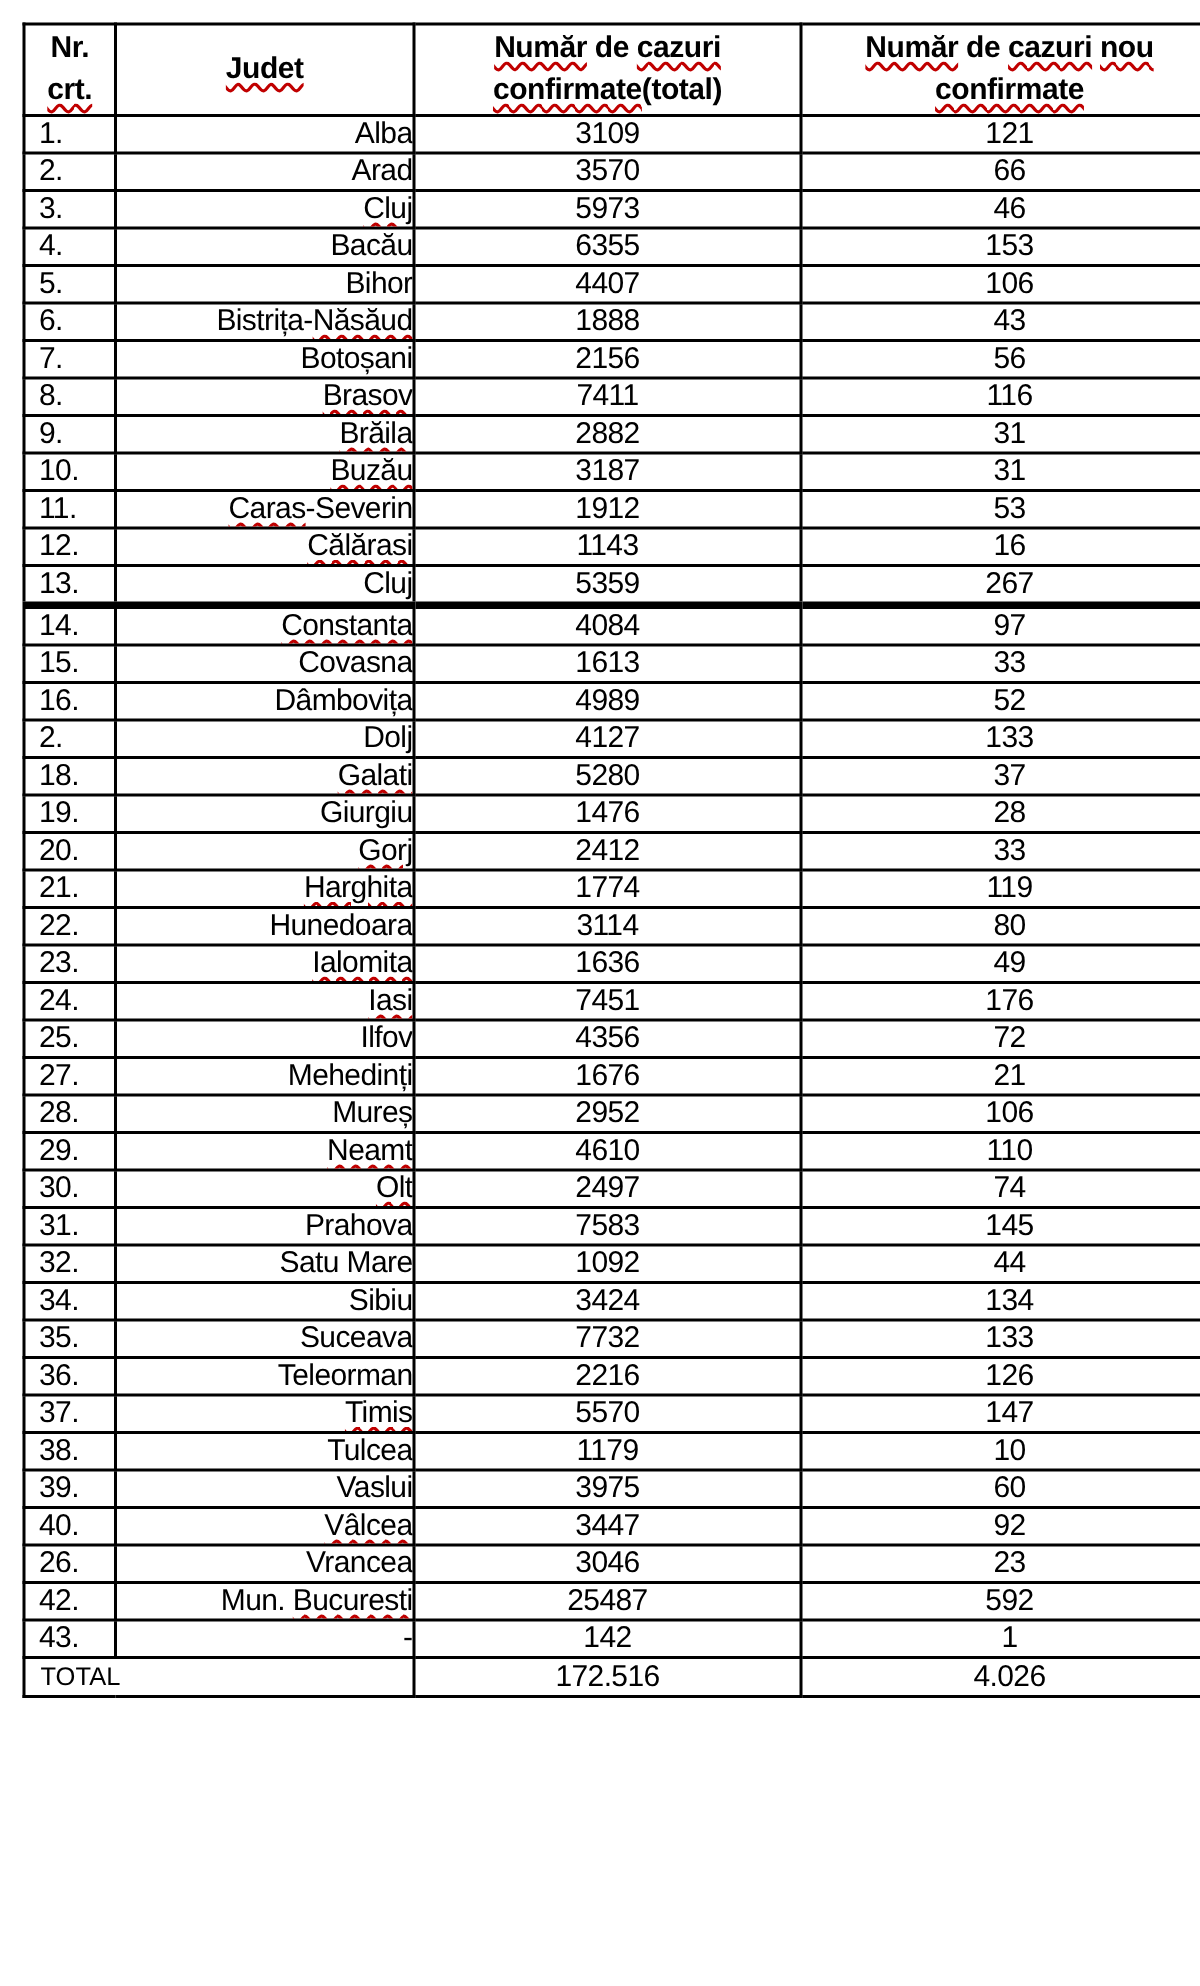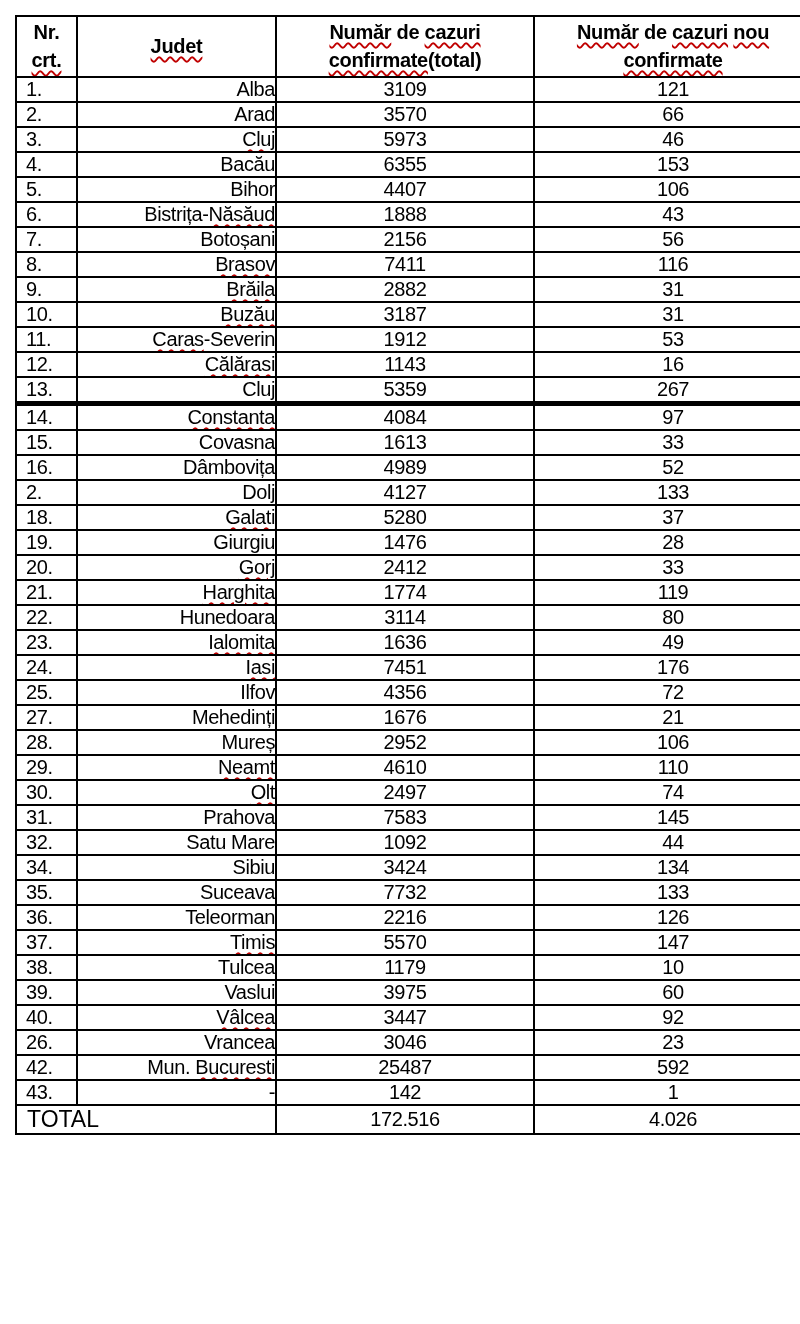--- a/index.html
+++ b/index.html
@@ -46,21 +46,21 @@
   }
   td.nr    { padding-left: 9px;  text-align: left; }
   td.judet { padding-left: 12px; text-align: right; }
   td.num   { text-align: center; }
 
   tr.page-break td { border-top-width: 5px; }
 
   td.total-label {
     padding-left: 10px;
     text-align: left;
-    font-size: 23px;
+    font-size: 17px;
     letter-spacing: 0;
   }
   tr.total-row td { height: 26px; }
 
   .sq {
     text-decoration-line: underline;
     text-decoration-style: wavy;
     text-decoration-color: #c00000;
     text-decoration-thickness: 1.5px;
     text-underline-offset: 3px;

